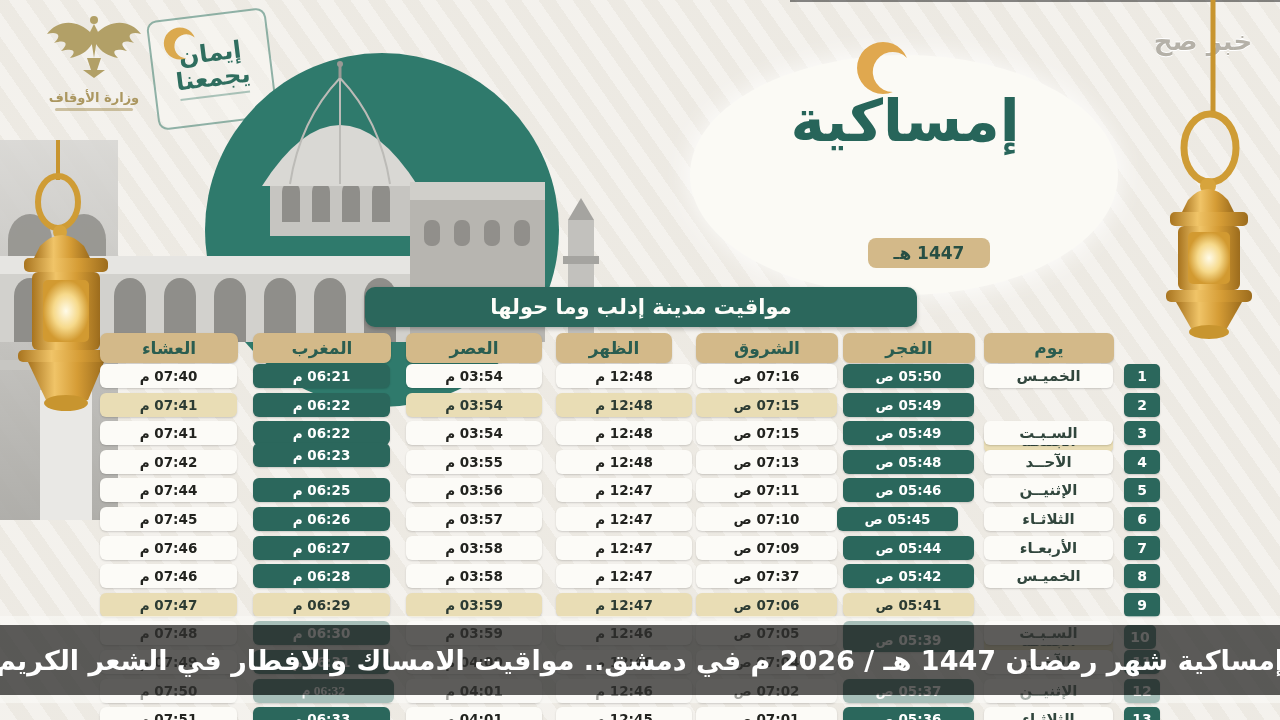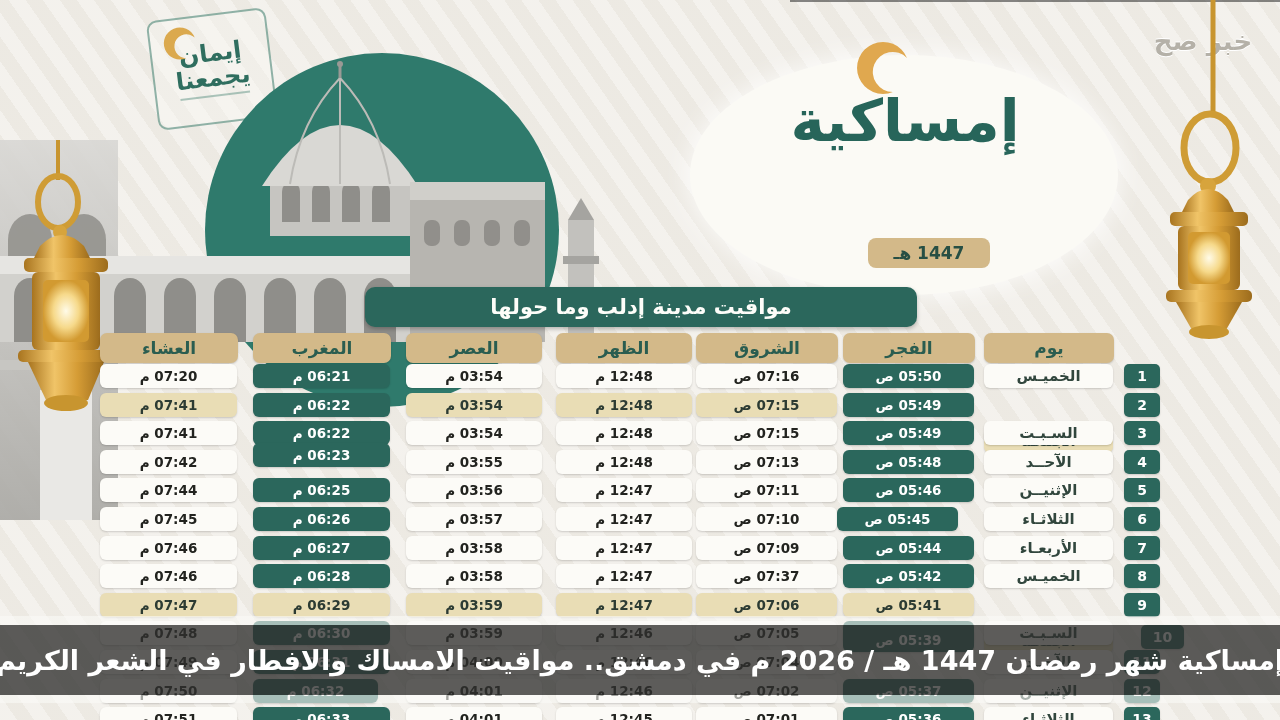--- a/index.html
+++ b/index.html
@@ -71,20 +71,34 @@
 </style>
 </head>
 <body>
 
 <div class="poster">
 
   <div class="topline"></div>
 
   <div class="watermark">خبر صح</div>
 
+  <div class="ministry">
+    <svg width="110" height="72" viewBox="0 0 110 72">
+      <g fill="#b2a067">
+        <circle cx="55" cy="8" r="4"></circle>
+        <path d="M55 12 L59 20 L55 46 L51 20 Z"></path>
+        <path d="M53 22 C38 6 18 8 8 22 C18 19 24 23 15 31 C26 27 31 31 22 39 C33 36 39 38 31 46 C41 44 48 40 53 32 Z"></path>
+        <path d="M57 22 C72 6 92 8 102 22 C92 19 86 23 95 31 C84 27 79 31 88 39 C77 36 71 38 79 46 C69 44 62 40 57 32 Z"></path>
+        <path d="M48 46 L62 46 L58 58 L52 58 Z"></path>
+        <path d="M44 58 L66 58 L55 66 Z"></path>
+      </g>
+    </svg>
+    <div class="label">وزارة الأوقاف</div>
+    <div class="engline"></div>
+  </div>
 
   <div class="stamp">
     <svg width="40" height="40" viewBox="0 0 40 40">
       <path d="M30 6 A16 16 0 1 0 34 28 A12 12 0 1 1 30 6 Z" fill="#dba94e" transform="rotate(40 20 20)"></path>
     </svg>
     <div class="l1">إيمان</div>
     <div class="l2">يجمعنا</div>
     <div class="sline"></div>
   </div>
 
@@ -192,27 +206,27 @@
     <rect x="18" y="210" width="96" height="12" rx="5" fill="url(#goldg)"></rect>
     <path d="M28 222 L104 222 L88 260 L46 260 Z" fill="url(#goldg)"></path>
     <ellipse cx="66" cy="263" rx="22" ry="8" fill="#c8952f"></ellipse>
   </svg>
 
   <div class="banner">مواقيت مدينة إدلب وما حولها</div>
 
   <div class="thead-cell" style="left:100px;top:333px;width:138px">العشاء</div>
   <div class="thead-cell" style="left:253px;top:333px;width:138px">المغرب</div>
   <div class="thead-cell" style="left:406px;top:333px;width:136px">العصر</div>
-  <div class="thead-cell" style="left:556px;top:333px;width:136px">الظهر</div>
+  <div class="thead-cell" style="left:556px;top:333px;width:116px">الظهر</div>
   <div class="thead-cell" style="left:696px;top:333px;width:142px">الشروق</div>
   <div class="thead-cell" style="left:843px;top:333px;width:132px">الفجر</div>
   <div class="thead-cell" style="left:984px;top:333px;width:130px">يوم</div>
 
   <div id="rows">
-      <div class="pill" style="left: 100px; top: 364px; width: 137px;">07:20 م</div>
+      <div class="pill" style="left: 100px; top: 364px; width: 137px;">07:40 م</div>
       <div class="pill green" style="left: 253px; top: 364px; width: 137px;">06:21 م</div>
       <div class="pill" style="left: 406px; top: 364px; width: 136px;">03:54 م</div>
       <div class="pill" style="left: 556px; top: 364px; width: 136px;">12:48 م</div>
       <div class="pill" style="left: 696px; top: 364px; width: 141px;">07:16 ص</div>
       <div class="pill green" style="left: 843px; top: 364px; width: 131px;">05:50 ص</div>
       <div class="pill day" style="left: 984px; top: 364px; width: 129px;">الخميـس</div>
       <div class="pill numsq" style="left: 1124px; top: 364px; width: 36px;">1</div>
       <div class="pill tan" style="left: 100px; top: 392.6px; width: 137px;">07:41 م</div>
       <div class="pill green" style="left: 253px; top: 392.6px; width: 137px;">06:22 م</div>
       <div class="pill tan" style="left: 406px; top: 392.6px; width: 136px;">03:54 م</div>
@@ -277,31 +291,31 @@
       <div class="pill tan" style="left: 843px; top: 592.8px; width: 131px;">05:41 ص</div>
       <div class="pill day tan" style="left: 984px; top: 592.8px; width: 129px;">الجمعـة</div>
       <div class="pill numsq" style="left: 1124px; top: 592.8px; width: 36px;">9</div>
       <div class="pill" style="left: 100px; top: 621.4px; width: 137px;">07:48 م</div>
       <div class="pill green" style="left: 253px; top: 621.4px; width: 137px;">06:30 م</div>
       <div class="pill" style="left: 406px; top: 621.4px; width: 136px;">03:59 م</div>
       <div class="pill" style="left: 556px; top: 621.4px; width: 136px;">12:46 م</div>
       <div class="pill" style="left: 696px; top: 621.4px; width: 141px;">07:05 ص</div>
       <div class="pill green" style="left: 843px; top: 621.4px; width: 131px;">05:40 ص</div>
       <div class="pill day" style="left: 984px; top: 621.4px; width: 129px;">السـبـت</div>
-      <div class="pill numsq" style="left: 1124px; top: 625px; width: 43px; margin-left: 17px;">10</div>
+      <div class="pill numsq" style="left: 1124px; top: 625px; width: 32px;">10</div>
       <div class="pill" style="left: 100px; top: 650px; width: 137px;">07:49 م</div>
       <div class="pill green" style="left: 253px; top: 650px; width: 137px;">06:31 م</div>
       <div class="pill" style="left: 406px; top: 650px; width: 136px;">04:00 م</div>
       <div class="pill" style="left: 556px; top: 650px; width: 136px;">12:46 م</div>
       <div class="pill" style="left: 696px; top: 650px; width: 141px;">07:04 ص</div>
       <div class="pill green" style="left: 843px; top: 628px; width: 131px;">05:39 ص</div>
       <div class="pill day" style="left: 984px; top: 650px; width: 129px;">الآحــد</div>
       <div class="pill numsq" style="left: 1124px; top: 650px; width: 36px;">11</div>
       <div class="pill" style="left: 100px; top: 678.6px; width: 137px;">07:50 م</div>
-      <div class="pill green" style="left: 253px; top: 678.6px; width: 125px;">06:32 م</div>
+      <div class="pill green" style="left: 253px; top: 678.6px; width: 141px; font-family: Liberation Serif, serif;">06:32 م</div>
       <div class="pill" style="left: 406px; top: 678.6px; width: 136px;">04:01 م</div>
       <div class="pill" style="left: 556px; top: 678.6px; width: 136px;">12:46 م</div>
       <div class="pill" style="left: 696px; top: 678.6px; width: 141px;">07:02 ص</div>
       <div class="pill green" style="left: 843px; top: 678.6px; width: 131px;">05:37 ص</div>
       <div class="pill day" style="left: 984px; top: 678.6px; width: 129px;">الإثنيــن</div>
       <div class="pill numsq" style="left: 1124px; top: 678.6px; width: 36px;">12</div>
       <div class="pill" style="left: 100px; top: 707.2px; width: 137px;">07:51 م</div>
       <div class="pill green" style="left: 253px; top: 707.2px; width: 137px;">06:33 م</div>
       <div class="pill" style="left: 406px; top: 707.2px; width: 136px;">04:01 م</div>
       <div class="pill" style="left: 556px; top: 707.2px; width: 136px;">12:45 م</div>

